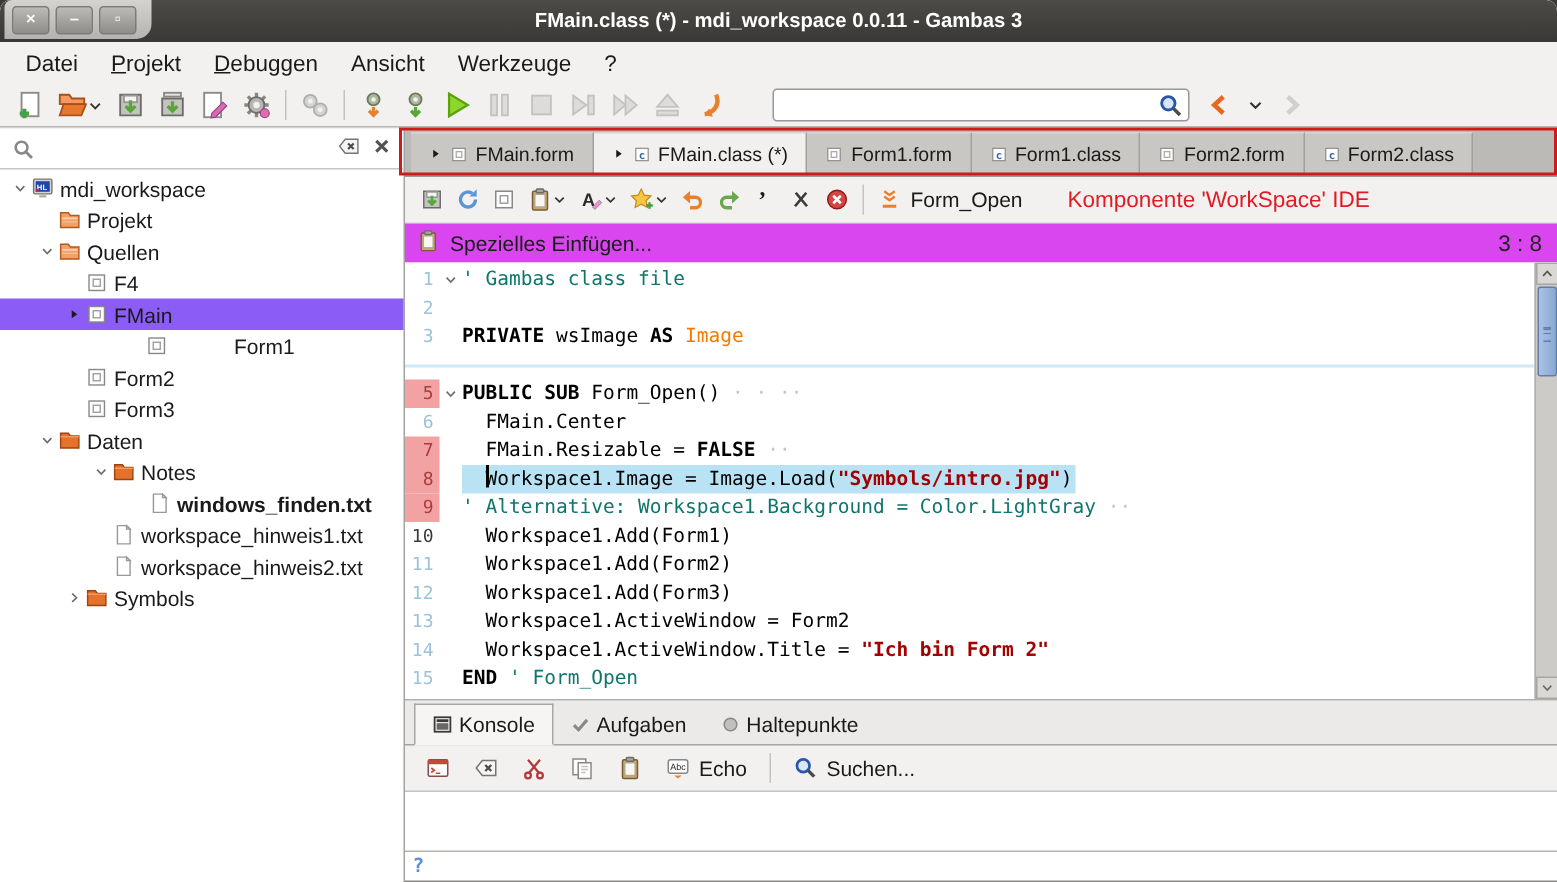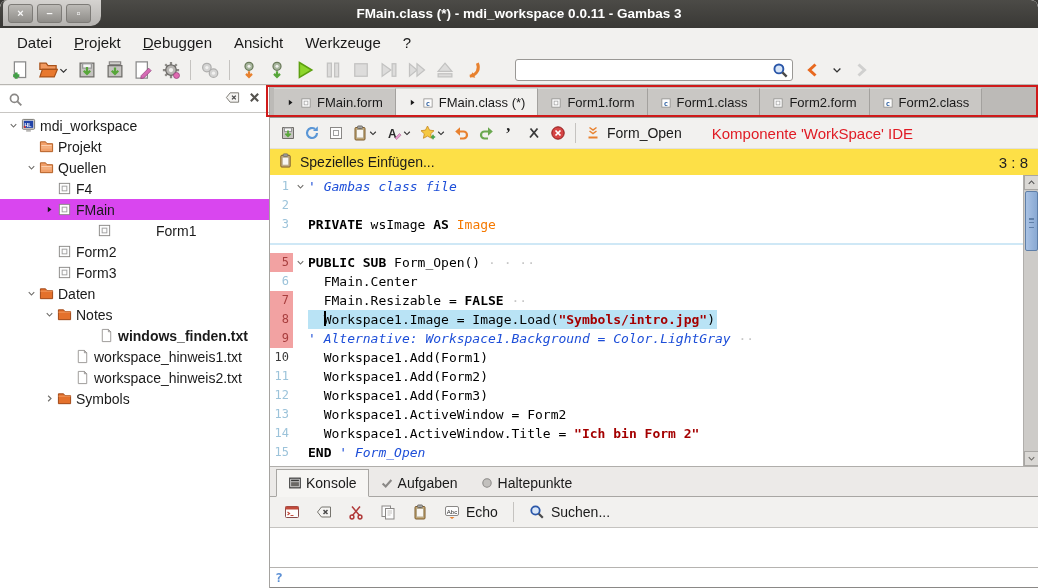--- a/index.html
+++ b/index.html
@@ -28,54 +28,54 @@
 .vsep{width:1px;height:20px;background:#c5c3c0;margin:0 5px}
 .searchbox{width:278px;height:22px;background:#fff;border:1px solid #9a9895;border-radius:3px;margin-left:28px;display:flex;align-items:center;justify-content:flex-end;padding-right:3px}
 .navg{margin-left:8px;display:flex;align-items:center;gap:2px}
 
 
 .content{position:absolute;left:0;top:86px;width:100%;height:502px;display:flex}
 .sidebar{width:270px;height:100%;background:#fff;border-right:1px solid #a5a3a0;flex:none}
 .sidesearch{height:27px;border-bottom:1px solid #c8c6c3;display:flex;align-items:center;padding:0 8px;gap:8px}
 .tree{padding-top:2px}
 .trow{height:21px;display:flex;align-items:center;font-size:14px;white-space:nowrap}
-.trow.sel{background:#d946ef}
+.trow.sel{background:#8b5cf6}
 .slot{width:15px;display:inline-flex;justify-content:center;flex:none}
 .tlabel{margin-left:4px}
 
 .rightpane{flex:1;height:100%;display:flex;flex-direction:column;position:relative;background:#f2f1ef}
 
 
 .tabbar{height:32px;background:#bcbab7;display:flex;align-items:stretch;position:relative;padding:2px 0 1px 4px;border-bottom:1px solid #9a9895}
 .tab{display:flex;align-items:center;gap:5px;padding:0 12px;font-size:13px;background:#c9c7c4;border-right:1px solid #a3a19e;border-top:1px solid #d8d6d3}
 .tab.active{background:#f1f0ee;font-weight:normal}
 .annob{position:absolute;left:-4px;top:-1px;right:0;bottom:0;border:2px solid #cf1a1a;pointer-events:none;z-index:3}
 
 
 .edtb{height:30px;display:flex;align-items:center;padding:0 6px;background:#f2f1ef}
 .ebtn{display:flex;align-items:center;height:24px;padding:0 4px;border-radius:3px}
 .proclabel{font-size:14px;margin-left:2px}
 .annotext{font-size:15px;color:#e01b24;margin-left:30px;white-space:nowrap}
 
 
-.inforow{height:27px;display:flex;align-items:center;gap:7px;padding:0 10px 0 8px;background:#fde047;border-top:1px solid #e2e0dd;font-size:14px}
+.inforow{height:27px;display:flex;align-items:center;gap:7px;padding:0 10px 0 8px;background:#d946ef;border-top:1px solid #e2e0dd;font-size:14px}
 .pos{font-size:15px;color:#222}
 
 
 .codearea{flex:1;background:#fff;position:relative;border-bottom:1px solid #b0aeab;overflow:hidden}
 #codelines{position:absolute;left:0;top:2px;right:15px}
 .codeline{height:19px;display:flex;align-items:center}
 .gut{width:23px;flex:none;text-align:right;padding-right:4px;font:12px/19px "DejaVu Sans Mono",monospace;color:#9cc3da;height:19px}
 .gut.mod{background:#f2a2a2;color:#a83e3e}
 .gut.dark{color:#3a3a3a}
 .fold{width:15px;flex:none;display:inline-flex;justify-content:center}
 .codetext{font:13px/19px "DejaVu Sans Mono",monospace;white-space:pre;color:#000}
 .codeline.current .codetext{background:#b9e3f5;padding-right:2px}
 .kw{font-weight:bold;color:#000}
-.com{color:#1d4ed8;font-style:italic}
+.com{color:#0f766e;}
 .cls{color:#f57900}
 .str{color:#a40000;font-weight:bold}
 .ws{color:#c6c6c6}
 .cursor{display:inline-block;width:2px;height:15px;background:#000;vertical-align:-2px;margin-right:-2px}
 .sepline{height:19px;position:relative}
 .sepline:after{content:"";position:absolute;left:0;right:0;top:9px;height:2px;background:#cfe8f6}
 
 
 .vscroll{position:absolute;right:0;top:0;bottom:0;width:15px;background:#cdcbc8;border-left:1px solid #b0aeab}
 .vsbtn{position:absolute;left:0;width:15px;height:15px;background:#dad8d5;border:1px solid #a8a6a3;display:flex;align-items:center;justify-content:center}
@@ -430,21 +430,21 @@
               </span>
             </span>
             <span class="ic">
               <svg viewBox="0 0 16 16" width="15" height="15">
                 <path d="M1.5 3h5.5l1.5 2h6v8.5h-13z" fill="#e4712c" stroke="#9c4312"></path>
                 <path d="M1.5 5.5h13" stroke="#f29a60" stroke-width="1"></path>
               </svg>
             </span>
             <span class="tlabel">Daten</span>
           </div>
-          <div class="trow" style="padding-left: 42px;">
+          <div class="trow" style="padding-left: 60px;">
             <span class="slot">
               <span class="ic">
                 <svg viewBox="0 0 16 16" width="11" height="11">
                   <path d="M4 6l4 4.2L12 6" fill="none" stroke="#6e6c69" stroke-width="1.6"></path>
                 </svg>
               </span>
             </span>
             <span class="ic">
               <svg viewBox="0 0 16 16" width="15" height="15">
                 <path d="M1.5 3h5.5l1.5 2h6v8.5h-13z" fill="#e4712c" stroke="#9c4312"></path>

